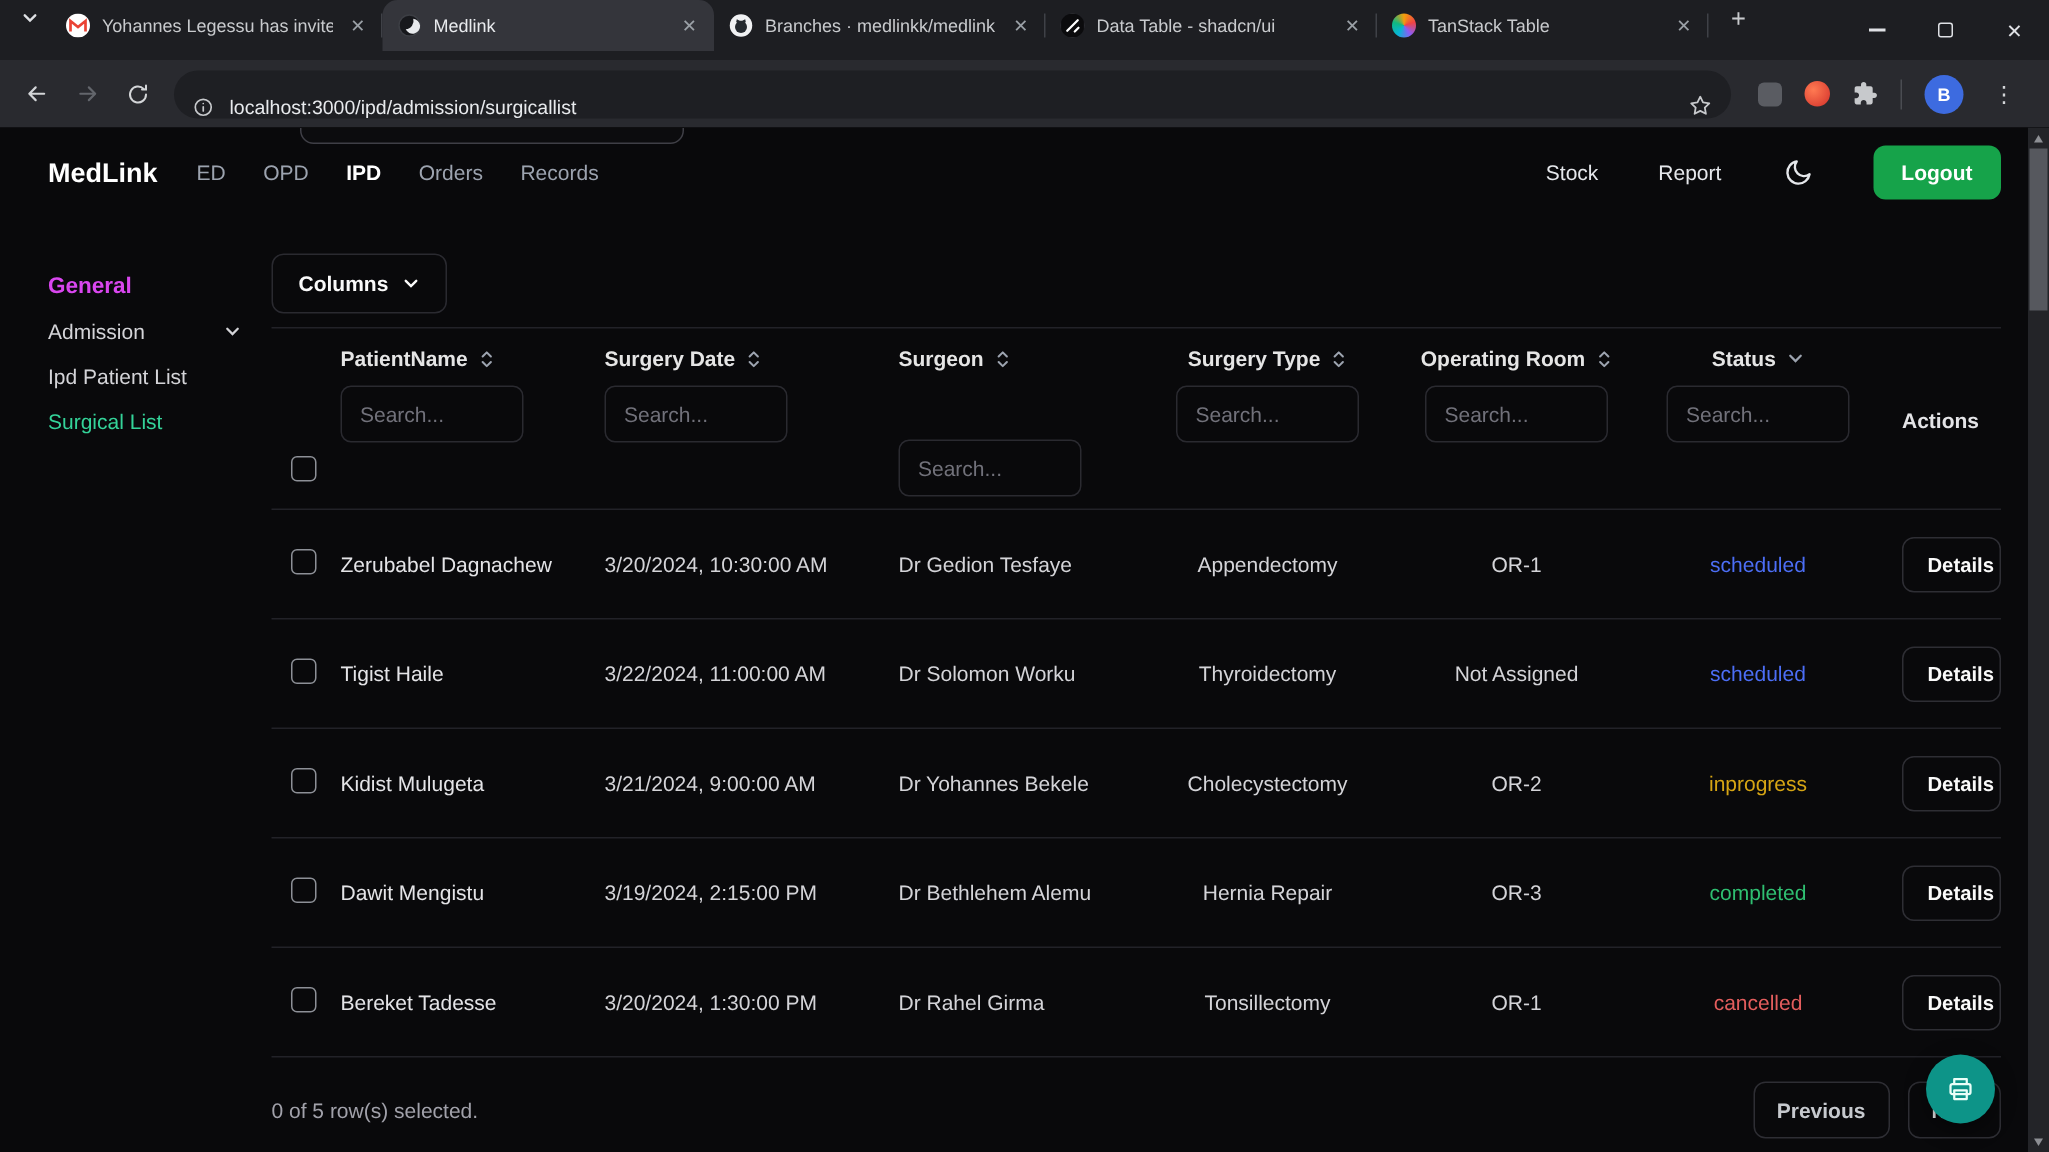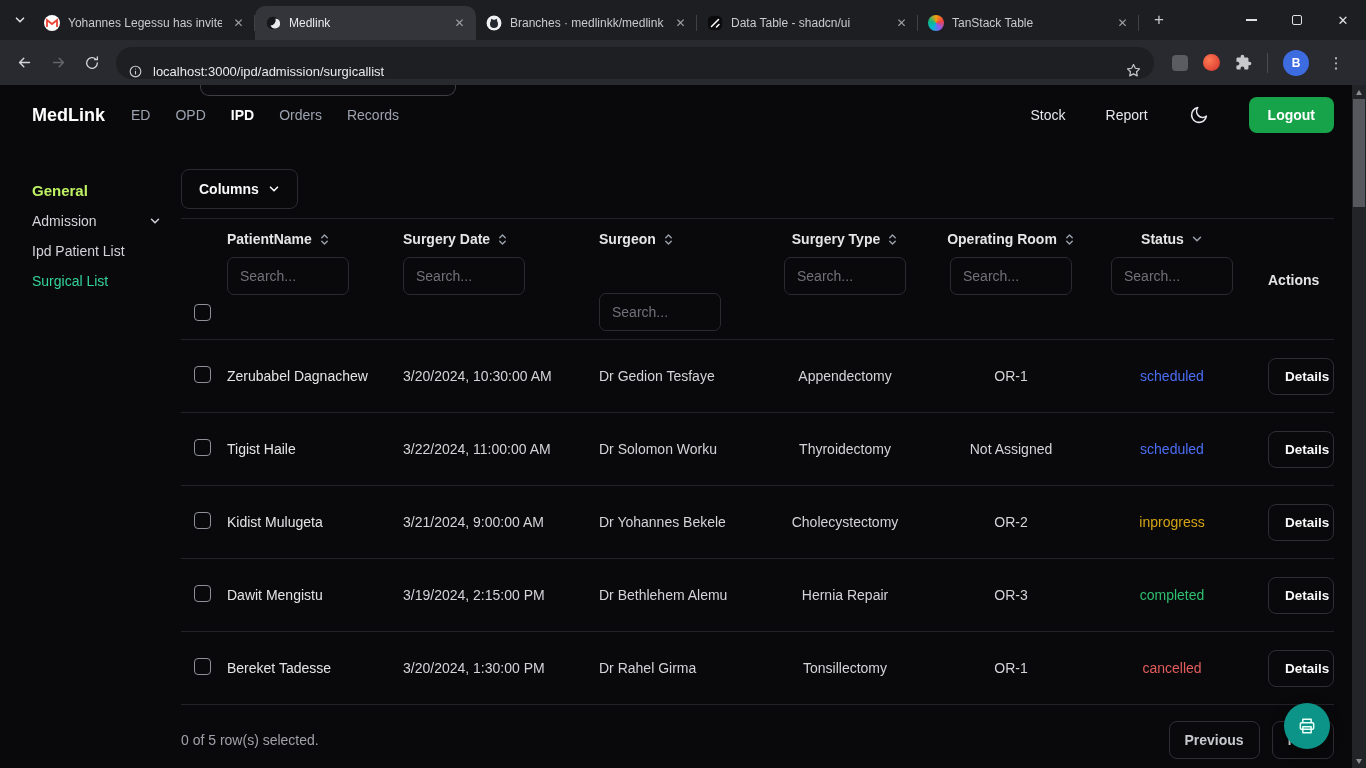--- a/index.html
+++ b/index.html
@@ -1,21 +1,21 @@
 <!DOCTYPE html>
 <html style="--logout: #16a34a; --sb-active: #34d399; --fab: #0d9488;"><head>
 <meta charset="utf-8">
 <style>
   * { margin:0; padding:0; box-sizing:border-box; }
   html,body { width:1366px; height:768px; background:#000; }
   body { font-family:"Liberation Sans", sans-serif; }
   .browser { width:1366px; height:768px; display:flex; flex-direction:column; overflow:hidden; background:#09090b; }
 
   
-  .tabbar { height:40px; background:#1d1e22; display:flex; align-items:flex-end; flex-shrink:0; padding-left:2px; }
+  .tabbar { height:40px; background:#1d1e22; display:flex; align-items:flex-start; flex-shrink:0; padding-left:2px; }
   .tab-search-btn { width:24px; height:24px; margin:0 2px 8px 6px; display:flex; align-items:center; justify-content:center; border-radius:6px; }
   .tab { width:221px; height:34px; display:flex; align-items:center; gap:8px; padding:0 8px 0 10px; border-radius:10px 10px 0 0; position:relative; }
   .tab.active { background:#34353b; }
   .tab:not(.active)::after { content:""; position:absolute; right:0; top:9px; height:16px; width:1px; background:#3f4147; }
   .tab .title { flex:1; font-size:12px; color:#c8cacd; white-space:nowrap; overflow:hidden; }
   .tab.active .title { color:#e8eaed; }
   .tab-close { width:17px; height:17px; color:#9aa0a6; font-size:12px; line-height:17px; text-align:center; border-radius:50%; flex-shrink:0; }
   .favicon { width:16px; height:16px; flex-shrink:0; border-radius:50%; }
   .fav-tanstack { background:conic-gradient(#f59e0b,#ef4444,#8b5cf6,#06b6d4,#10b981,#f59e0b); }
   .newtab { width:26px; height:26px; margin:0 0 7px 7px; color:#c8cacd; font-size:17px; display:flex; align-items:center; justify-content:center; border-radius:50%; }
@@ -44,21 +44,21 @@
   .nav-links { display:flex; gap:25px; }
   .nav-link { font-size:14px; color:#9ca3af; cursor:default; }
   .nav-link.active { color:#fff; font-weight:700; }
   .topnav-right { margin-left:auto; display:flex; align-items:center; gap:40px; }
   .topnav-right .nav-link { color:#e5e7eb; font-weight:500; }
   .theme-btn { display:flex; align-items:center; }
   .logout-btn { background:var(--logout,#16a34a); color:#fff; font-size:14px; font-weight:700; border:none; border-radius:8px; padding:10px 19px; }
 
   .content { display:flex; padding:0 32px 0 32px; margin-top:30px; }
   .sidebar { width:149px; flex-shrink:0; padding-top:13px; }
-  .sb-title { font-size:15px; font-weight:700; margin-bottom:14px; color:#bef264; }
+  .sb-title { font-size:15px; font-weight:700; margin-bottom:14px; color:#d946ef; }
   .sb-group { display:flex; align-items:center; justify-content:space-between; margin-bottom:14px; color:#d4d4d8; font-size:14px; padding-right:20px; }
   .sb-item { display:block; margin-bottom:14px; font-size:14px; color:#d4d4d8; }
   .sb-item.active { color:var(--sb-active,#34d399); text-underline-offset:3px; }
 
   .main { flex:1; min-width:0; }
   .columns-btn { display:inline-flex; align-items:center; gap:9px; background:transparent; border:1px solid #2a2a30; color:#fafafa; font-size:14px; font-weight:600; border-radius:8px; padding:11px 17px; }
 
   .table { border-top:1px solid #222228; margin-top:9px; }
   .thead { display:flex; border-bottom:1px solid #222228; padding:10px 0 8px; }
   .hcol { display:flex; flex-direction:column; gap:8px; }

